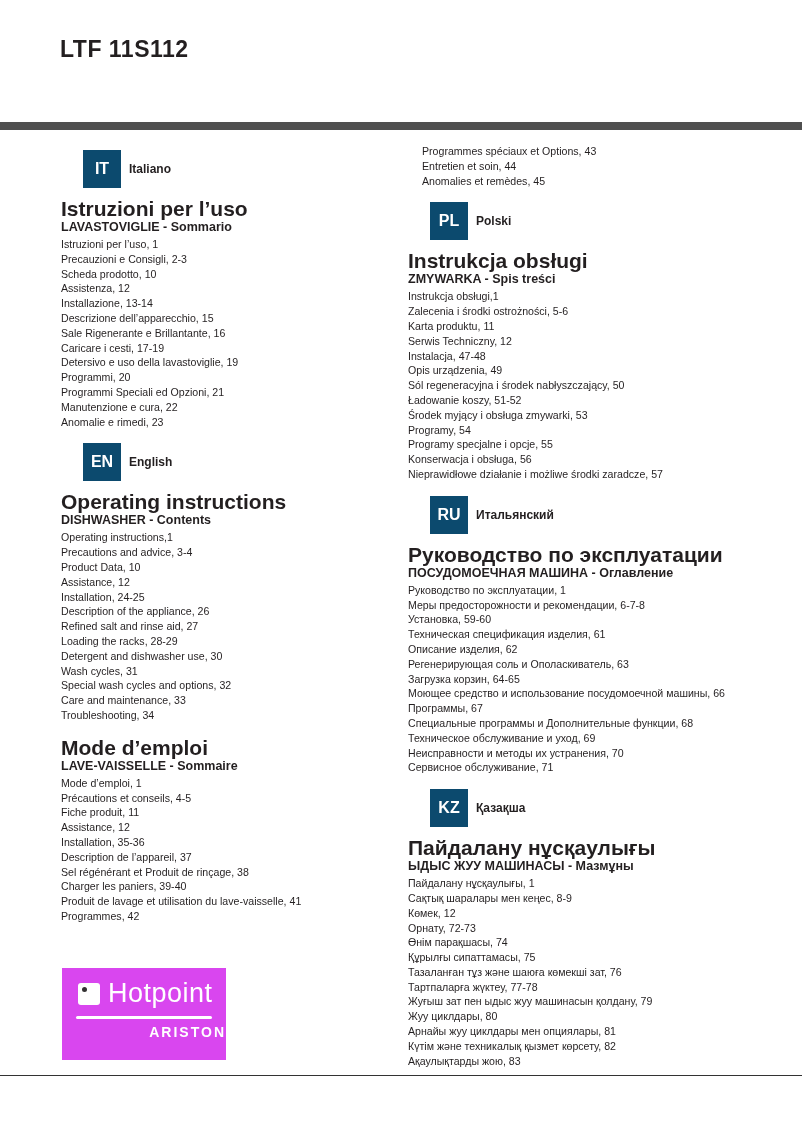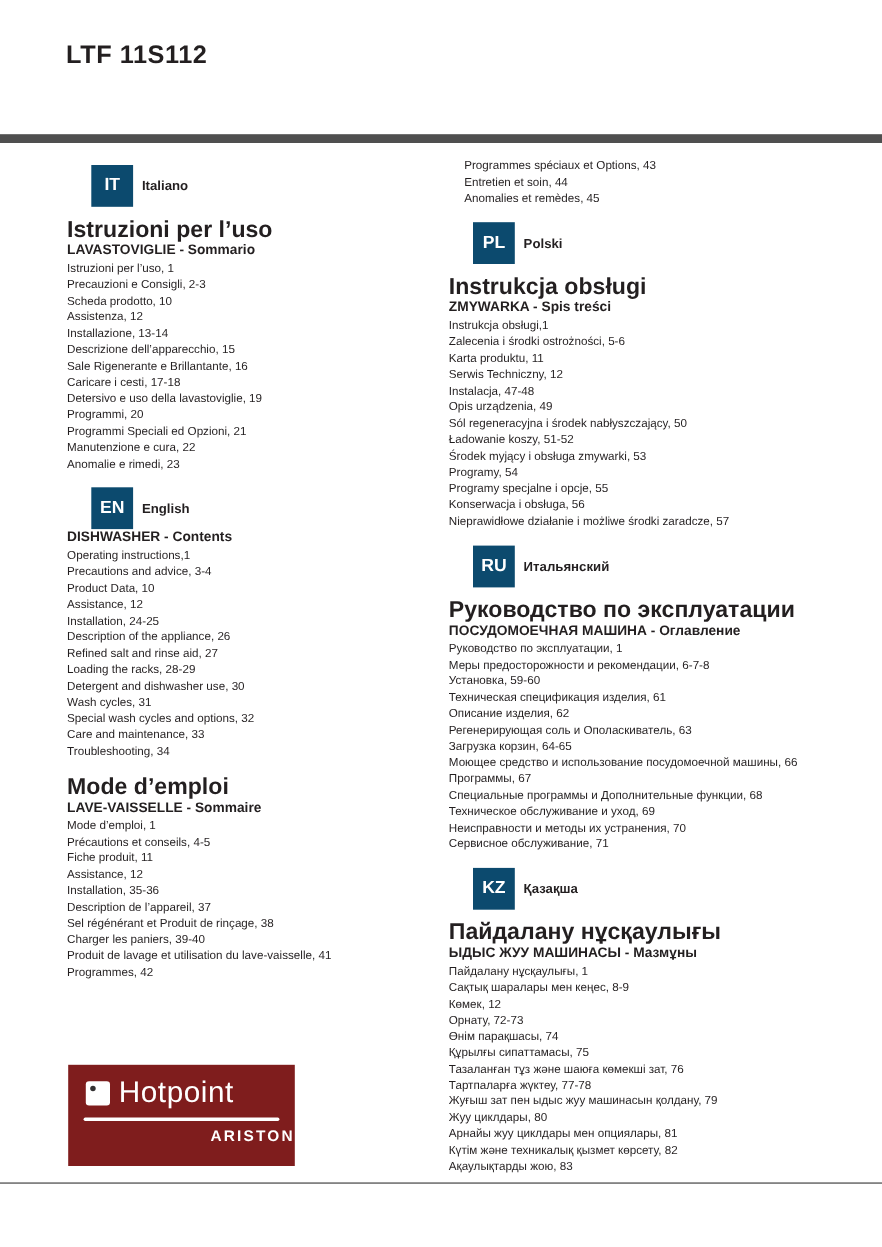--- a/index.html
+++ b/index.html
@@ -14,21 +14,21 @@
   .col-right { left:408px; width:390px; }
   .lang-head { display:flex; align-items:center; height:38px; margin-top:6px; }
   .lang-badge { width:38px; height:38px; background:#0c4a6e; color:#fff; font-weight:bold;
                 font-size:16px; display:flex; align-items:center; justify-content:center;margin-left:22px; }
   .lang-name { margin-left:8px; font-size:12px; font-weight:bold; }
   .doc-title { font-size:21px; font-weight:bold; margin:10px 0 0 0; line-height:22px; }
   .doc-sub { font-size:12.5px; font-weight:bold; margin:0; line-height:15px; }
   .toc { list-style:none; margin:2px 0 0 0; padding:0; }
   .toc li { font-size:10.6px; line-height:14.8px; white-space:nowrap; }
   .section { margin-bottom:14px; }
-  .logo { position:absolute; left:62px; top:968px; width:206px; height:92px; background:#7f1d1d;
+  .logo { position:absolute; left:62px; top:968px; width:164px; height:92px; background:#d946ef;
           color:#fff; }
   .logo-top { position:absolute; left:16px; top:10px; display:flex; align-items:center; }
   .logo-square { width:22px; height:22px; background:#fff; border-radius:3px; position:relative; margin-right:8px; }
   .logo-square::after { content:""; position:absolute; left:4px; top:4px; width:5px; height:5px; background:#333132; border-radius:50%; }
   .logo-hot { font-size:27px; letter-spacing:0.5px; }
   .logo-line { position:absolute; left:14px; right:14px; top:48px; height:3px; background:#fff; border-radius:2px; }
   .logo-ariston { position:absolute; left:0; right:0; top:56px; text-align:right; font-size:14px;
                   font-weight:bold; letter-spacing:2px; }
 </style>
 </head>
@@ -46,33 +46,34 @@
       <h2 class="doc-title">Istruzioni per l’uso</h2>
       <h3 class="doc-sub">LAVASTOVIGLIE - Sommario</h3>
       <ul class="toc">
         <li>Istruzioni per l’uso,  1</li>
         <li>Precauzioni e Consigli, 2-3</li>
         <li>Scheda prodotto, 10</li>
         <li>Assistenza, 12</li>
         <li>Installazione, 13-14</li>
         <li>Descrizione dell’apparecchio, 15</li>
         <li>Sale Rigenerante e Brillantante, 16</li>
-        <li>Caricare i cesti, 17-18</li>
+        <li>Caricare i cesti, 17-19</li>
         <li>Detersivo e uso della lavastoviglie, 19</li>
         <li>Programmi, 20</li>
         <li>Programmi Speciali ed Opzioni, 21</li>
         <li>Manutenzione e cura, 22</li>
         <li>Anomalie e rimedi, 23</li>
       </ul>
     </div>
     <div class="section">
       <div class="lang-head">
         <div class="lang-badge">EN</div>
         <div class="lang-name">English</div>
       </div>
+      <h2 class="doc-title">Operating instructions</h2>
       <h3 class="doc-sub">DISHWASHER - Contents</h3>
       <ul class="toc">
         <li>Operating instructions,1</li>
         <li>Precautions and advice, 3-4</li>
         <li>Product Data, 10</li>
         <li>Assistance, 12</li>
         <li>Installation, 24-25</li>
         <li>Description of the appliance, 26</li>
         <li>Refined salt and rinse aid, 27</li>
         <li>Loading the racks, 28-29</li>

